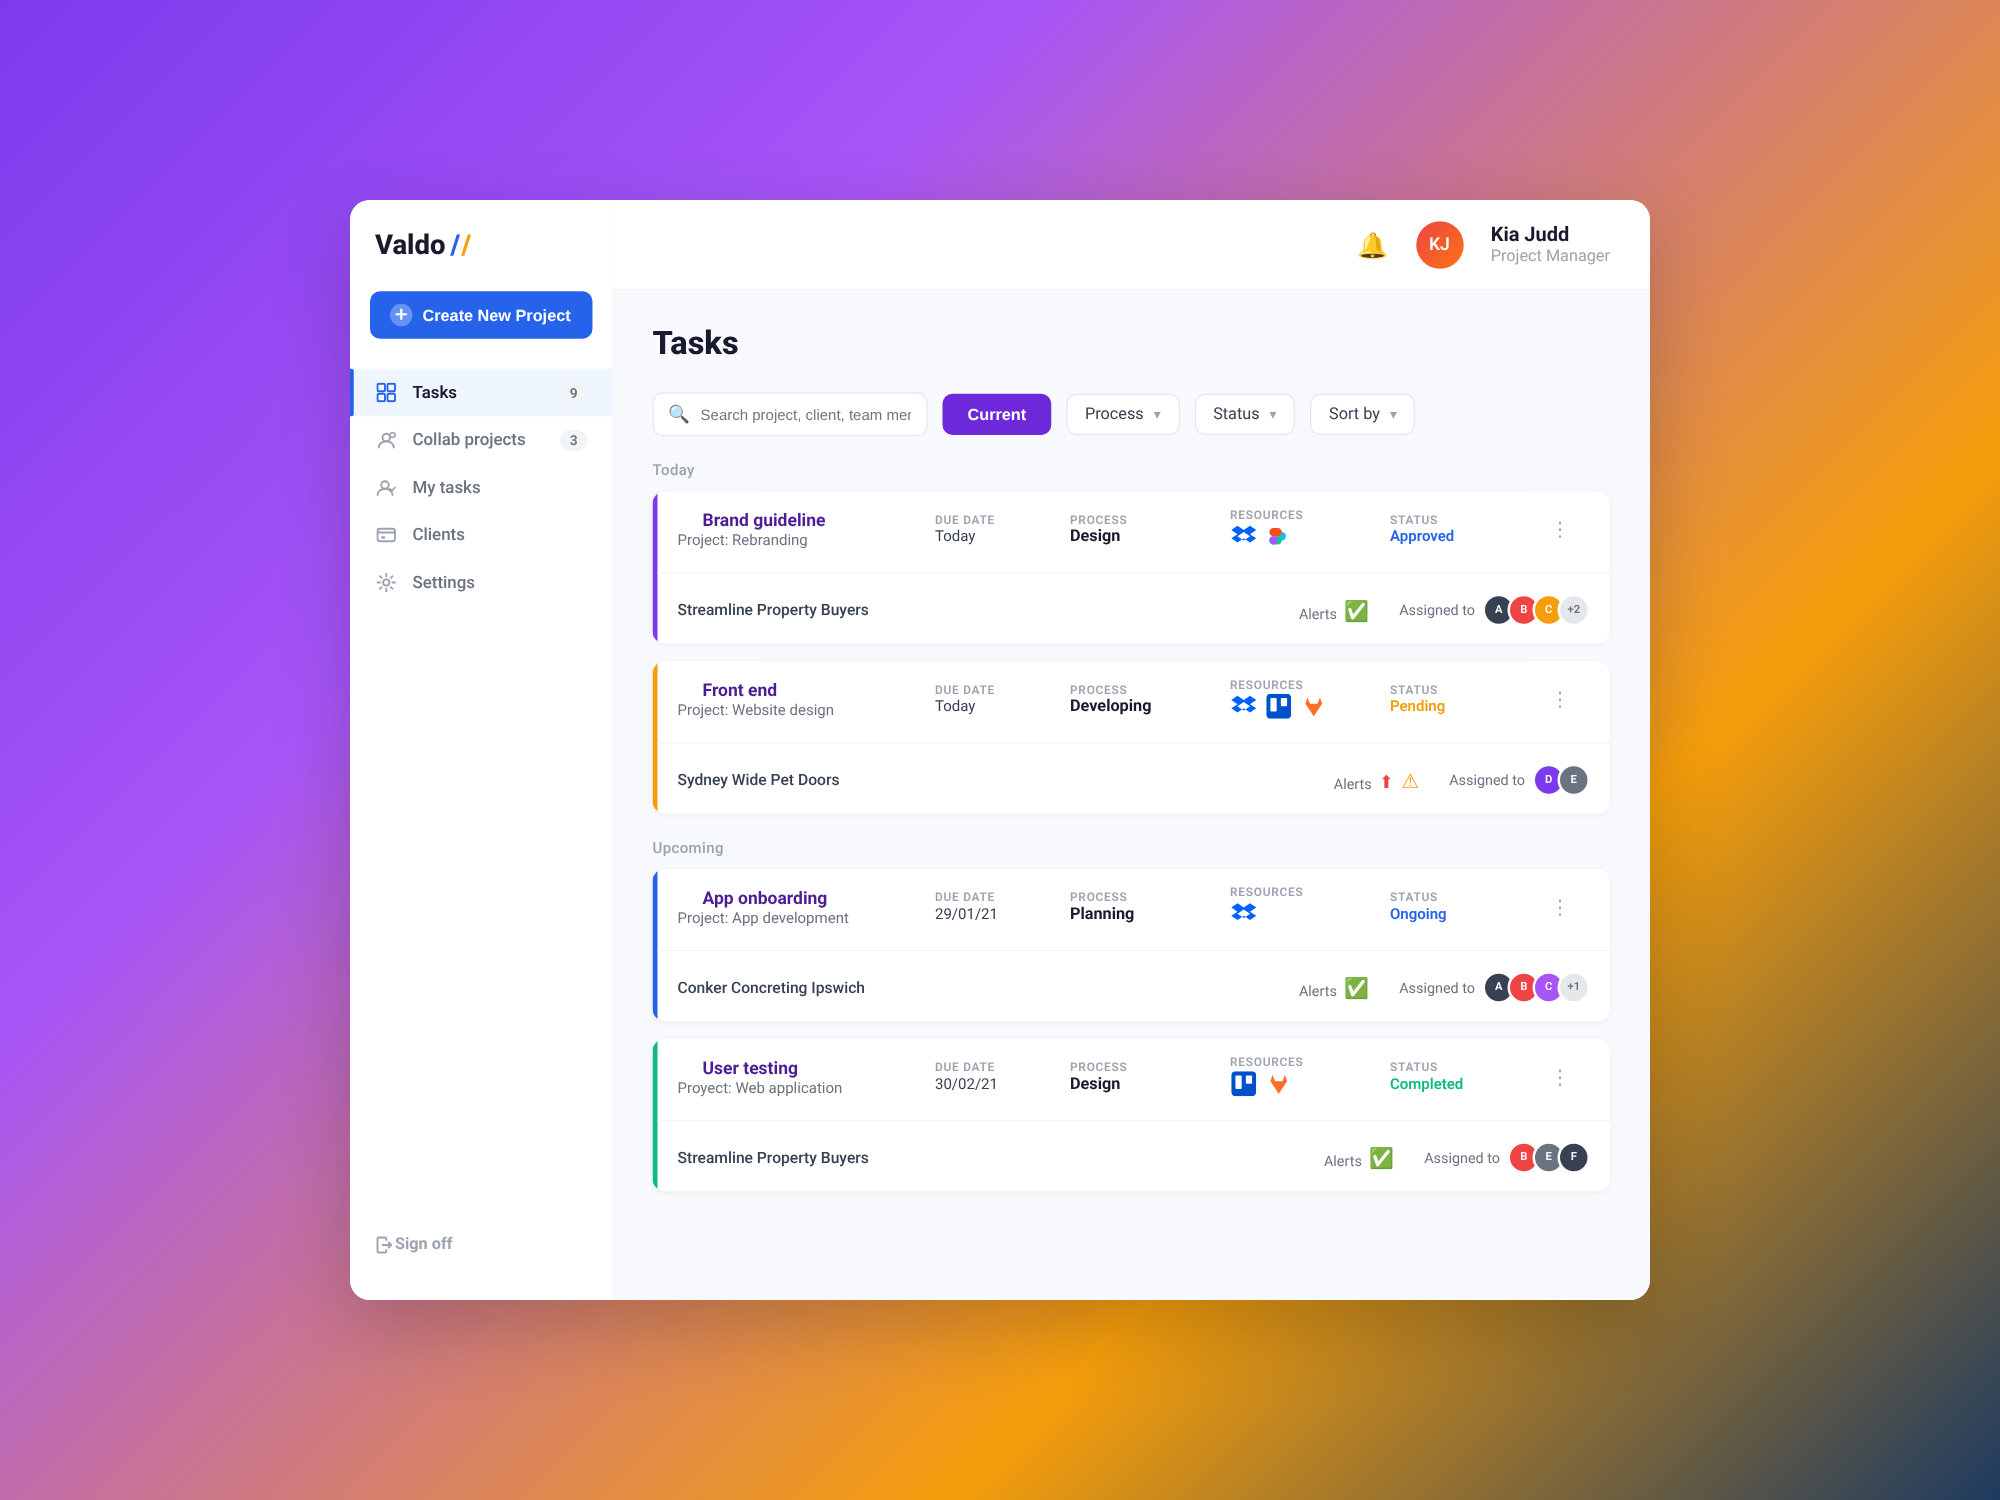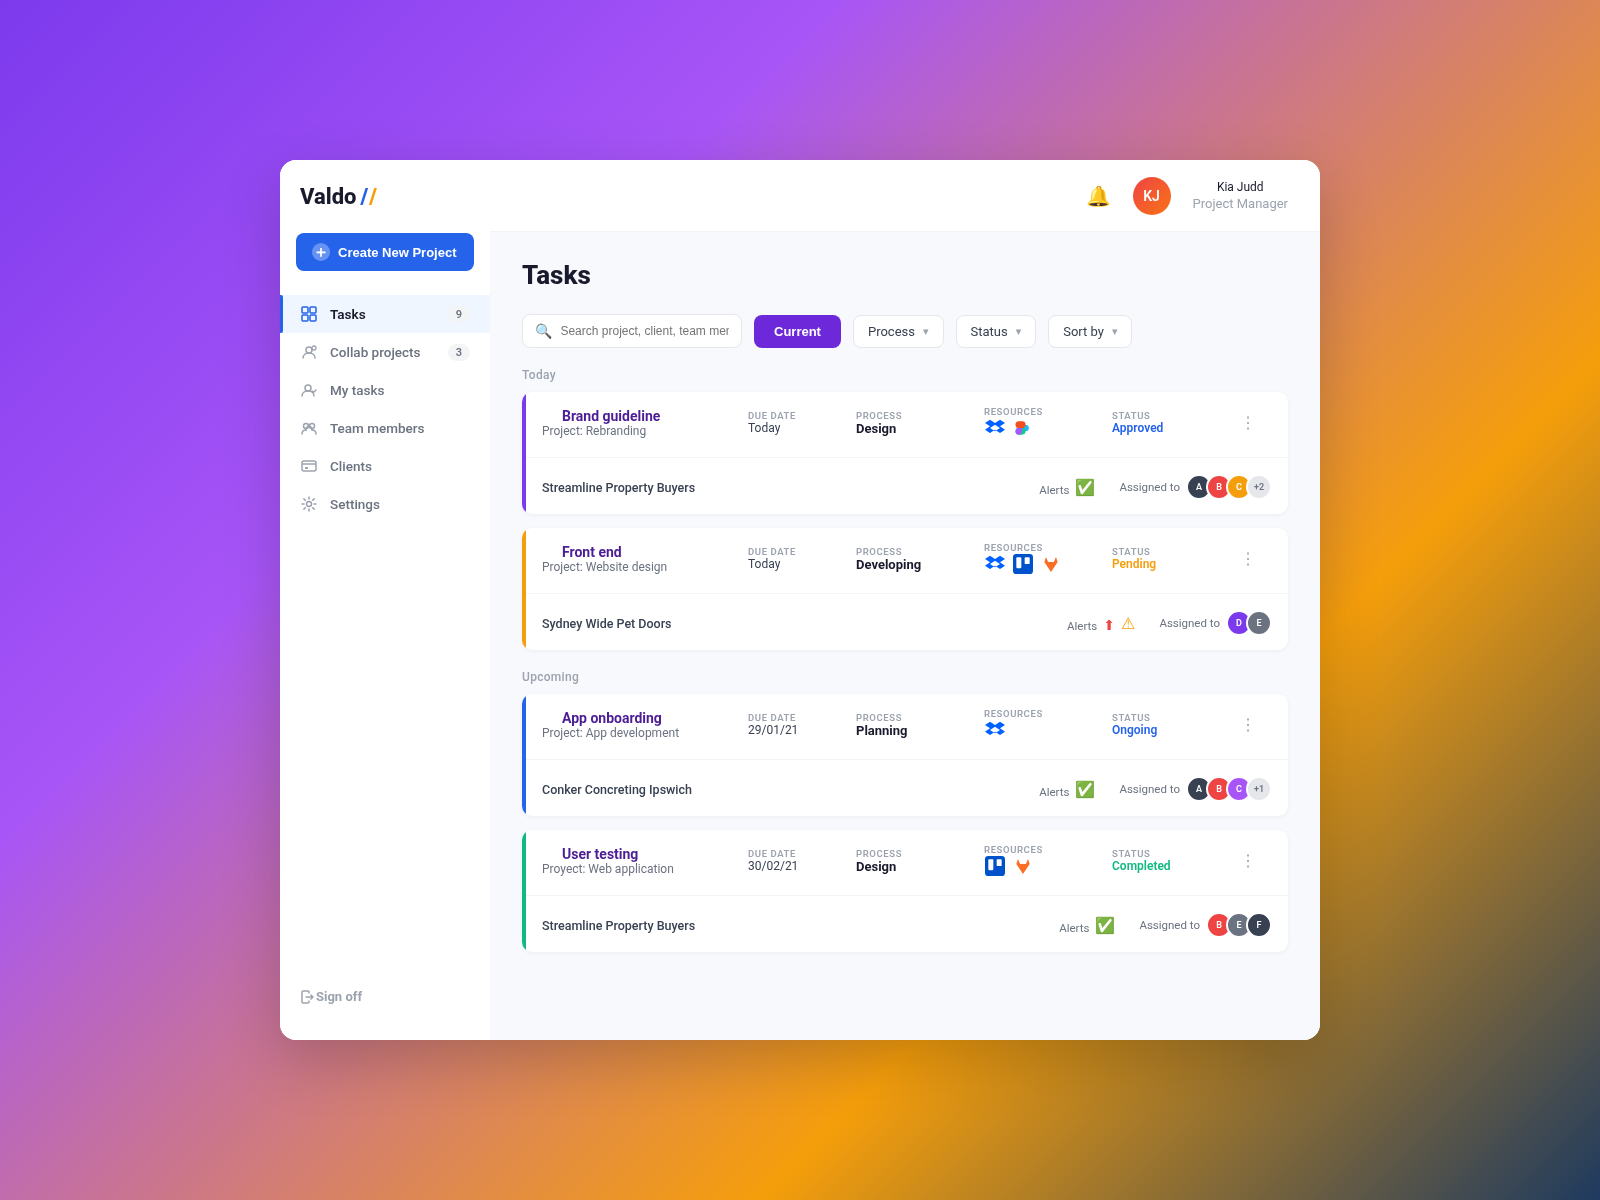--- a/index.html
+++ b/index.html
@@ -174,25 +174,24 @@
       border-radius: 50%;
       background: linear-gradient(135deg, #ef4444 0%, #f97316 100%);
       display: flex;
       align-items: center;
       justify-content: center;
       color: white;
       font-size: 14px;
       font-weight: 600;
     }
     .user-name {
-      font-size: 12px;
-      font-weight: 400;
+      font-size: 16px;
+      font-weight: 700;
       color: #1a1a2e;
       line-height: 1.3;
-      text-align: center;
     }
     .user-role {
       font-size: 13px;
       color: #9ca3af;
     }
     
     .page-content {
       flex: 1;
       padding: 28px 32px;
       overflow-y: auto;
@@ -456,32 +455,20 @@
       <span class="nav-icon">
         <svg width="16" height="16" viewBox="0 0 16 16" fill="none">
           <circle cx="7" cy="6" r="3" stroke="#9ca3af" stroke-width="1.5"></circle>
           <path d="M1 14c0-3 2.7-5 6-5s6 2 6 5" stroke="#9ca3af" stroke-width="1.5" stroke-linecap="round"></path>
           <path d="M11 9l1.5 1.5L15 8" stroke="#9ca3af" stroke-width="1.4" stroke-linecap="round" stroke-linejoin="round"></path>
         </svg>
       </span>
       <span>My tasks</span>
     </div>
 
-    <div class="nav-item">
-      <span class="nav-icon">
-        <svg width="16" height="16" viewBox="0 0 16 16" fill="none">
-          <circle cx="5" cy="6" r="2.5" stroke="#9ca3af" stroke-width="1.5"></circle>
-          <circle cx="11" cy="6" r="2.5" stroke="#9ca3af" stroke-width="1.5"></circle>
-          <path d="M1 14c0-2.5 1.8-4 4-4" stroke="#9ca3af" stroke-width="1.5" stroke-linecap="round"></path>
-          <path d="M15 14c0-2.5-1.8-4-4-4" stroke="#9ca3af" stroke-width="1.5" stroke-linecap="round"></path>
-          <path d="M5 10c0-2.5 1.8-4 3-4s3 1.5 3 4" stroke="#9ca3af" stroke-width="1.5" stroke-linecap="round"></path>
-        </svg>
-      </span>
-      <span>Team members</span>
-    </div>
 
     <div class="nav-item">
       <span class="nav-icon">
         <svg width="16" height="16" viewBox="0 0 16 16" fill="none">
           <rect x="1" y="3" width="14" height="10" rx="2" stroke="#9ca3af" stroke-width="1.5"></rect>
           <path d="M1 6h14" stroke="#9ca3af" stroke-width="1.5"></path>
           <rect x="4" y="9" width="3" height="2" rx="0.5" fill="#9ca3af"></rect>
         </svg>
       </span>
       <span>Clients</span>

